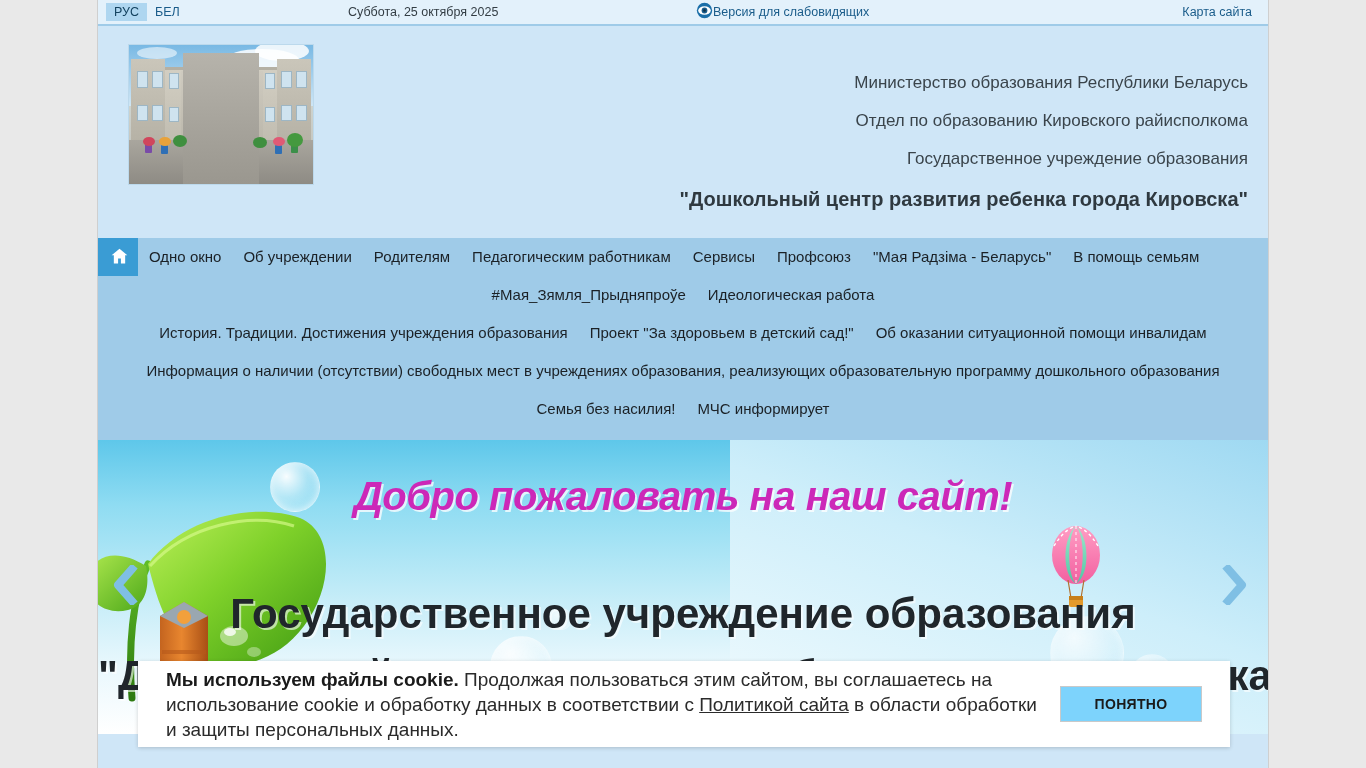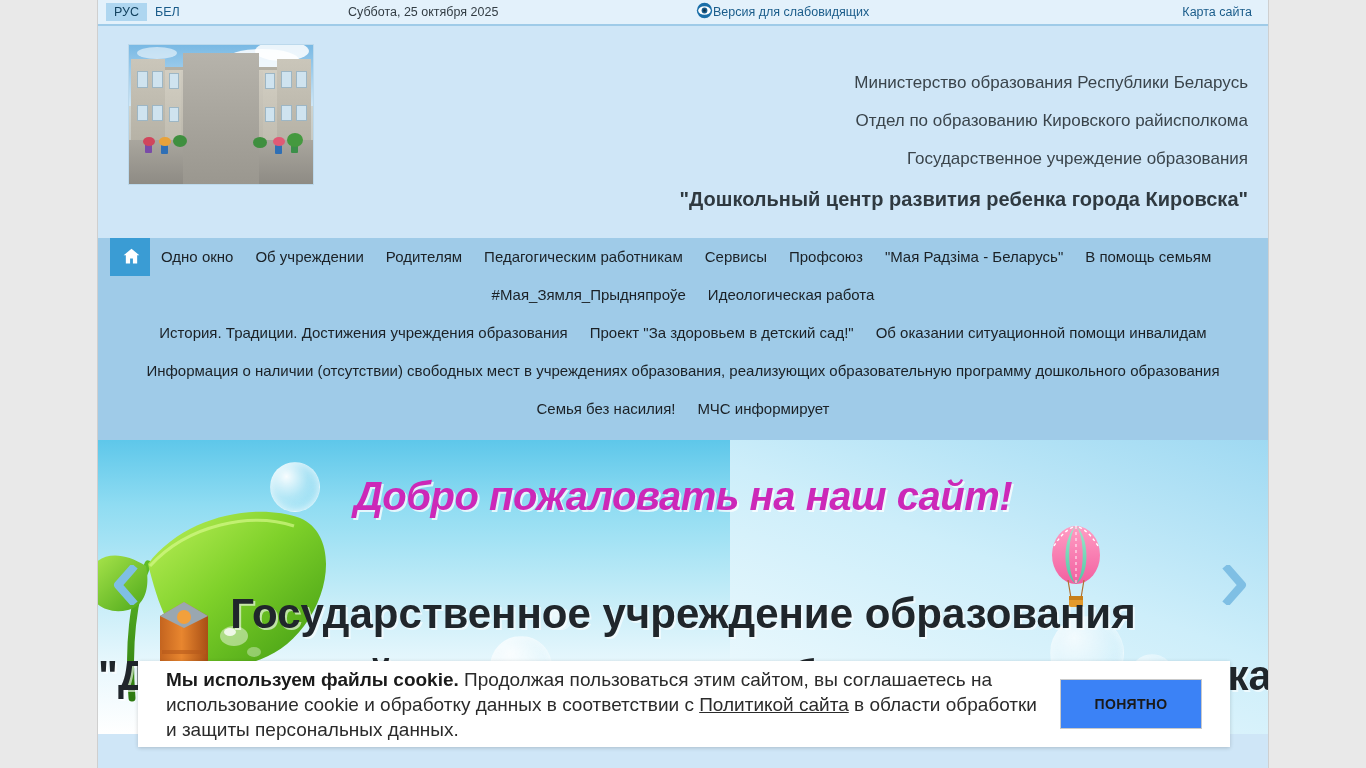--- a/index.html
+++ b/index.html
@@ -153,21 +153,21 @@
     position: relative;
   }
   .navrow {
     display: flex;
     flex-wrap: nowrap;
     justify-content: center;
     align-items: center;
     gap: 0px;
     min-height: 38px;
   }
-  .navrow.first { justify-content: flex-start; padding-left: 12px; }
+  .navrow.first { justify-content: flex-start; }
   .home-btn {
     width: 40px; height: 38px;
     background: #3a9cd4;
     display: flex; align-items: center; justify-content: center;
     flex: 0 0 auto;
   }
   .nav a {
     display: inline-block;
     padding: 8px 11px;
     color: #1b2126;
@@ -251,22 +251,22 @@
     flex: 1;
     font-size: 19px;
     line-height: 25px;
     color: #2b2b2b;
     padding-right: 20px;
   }
   .cookietext b { color: #1a1a1a; }
   .cookietext a { color: #2b2b2b; text-decoration: underline; }
   .cookiebtn {
     flex: 0 0 auto;
-    width: 142px; height: 50px;
-    background: #3b82f6;
+    width: 142px; height: 36px;
+    background: #7dd3fc;
     border: 1px solid #c9c9c9;
     font-size: 14px;
     font-weight: bold;
     letter-spacing: .3px;
     color: #1a1a1a;
     cursor: pointer;
     font-family: "Liberation Sans", sans-serif;
   }
 </style>
 </head>

